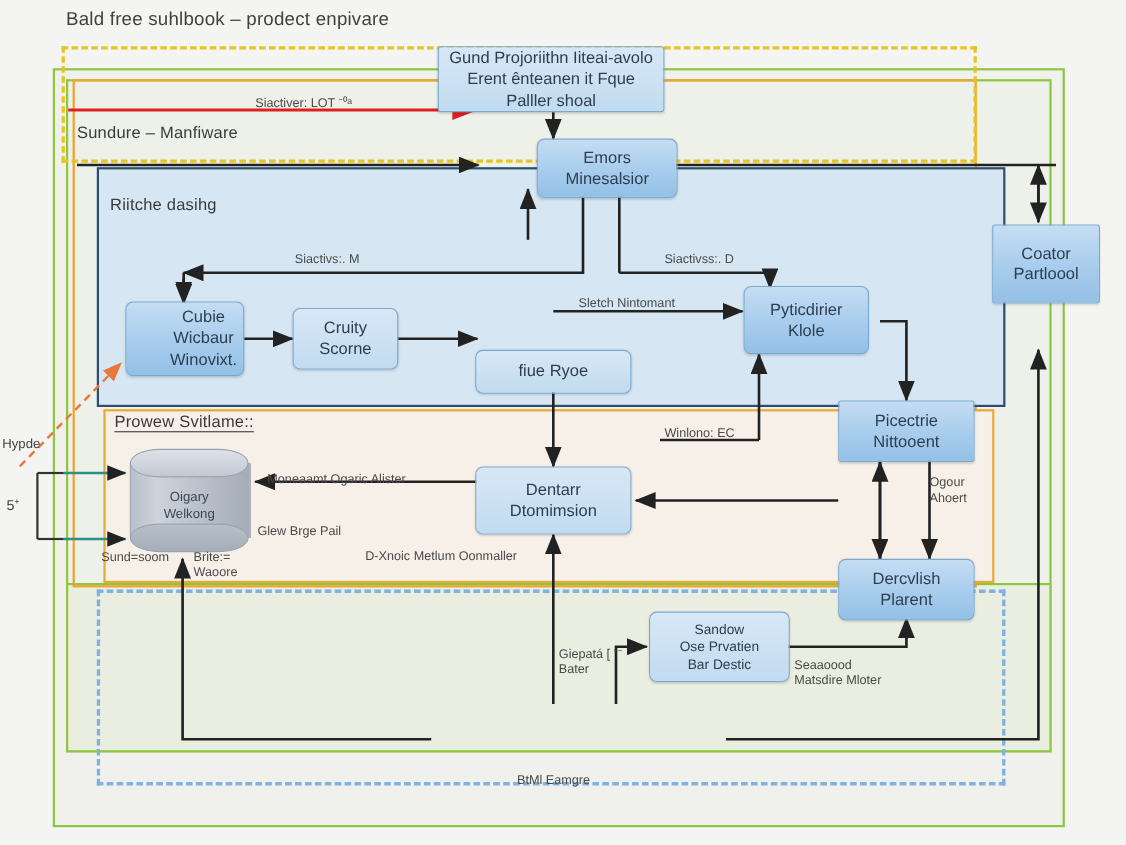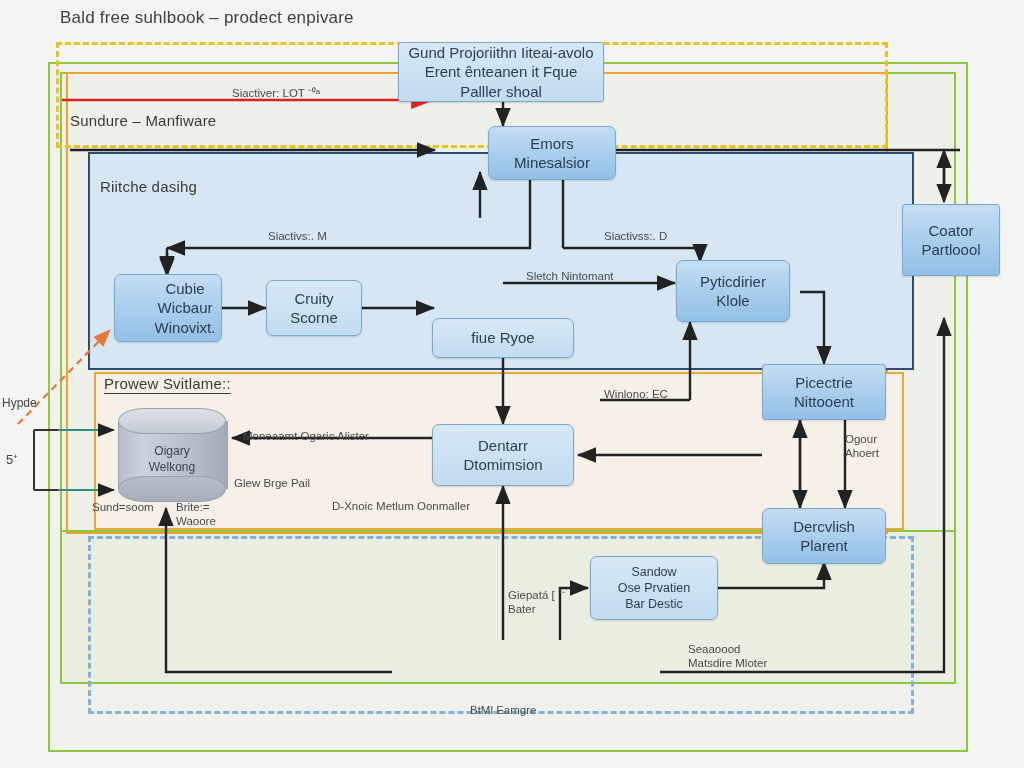--- a/index.html
+++ b/index.html
@@ -285,20 +285,20 @@
   <div class="elabel" style="left:268px;top:230px;">Siactivs:. M</div>
   <div class="elabel" style="left:604px;top:230px;">Siactivss:. D</div>
   <div class="elabel" style="left:526px;top:270px;">Sletch Nintomant</div>
   <div class="elabel" style="left:604px;top:388px;">Winlono: EC</div>
   <div class="elabel" style="left:243px;top:430px;">Moneaamt Ogaric Alister</div>
   <div class="elabel" style="left:234px;top:477px;">Glew Brge Pail</div>
   <div class="elabel" style="left:92px;top:501px;">Sund=soom</div>
   <div class="elabel" style="left:176px;top:500px;white-space:pre;line-height:1.25;">Brite:=<br>Waoore</div>
   <div class="elabel" style="left:332px;top:500px;">D-Xnoic Metlum Oonmaller</div>
   <div class="elabel" style="left:508px;top:588px;white-space:pre;line-height:1.25;">Giepatá [ ⁼⁻<br>Bater</div>
-  <div class="elabel" style="left:688px;top:598px;white-space:pre;line-height:1.25;margin-top:44px;">Seaaoood<br>Matsdire Mloter</div>
+  <div class="elabel" style="left:722px;top:598px;white-space:pre;line-height:1.25;">Seaaoood<br>Matsdire Mloter</div>
   <div class="elabel" style="left:845px;top:432px;white-space:pre;line-height:1.25;">Ogour<br>Ahoert</div>
   <div class="elabel" style="left:470px;top:704px;">BtMl Eamgre</div>
 
   <div id="side-hype">Hypde</div>
   <div id="side-5">5⁺</div>
 
 </div>
 
 </body></html>

